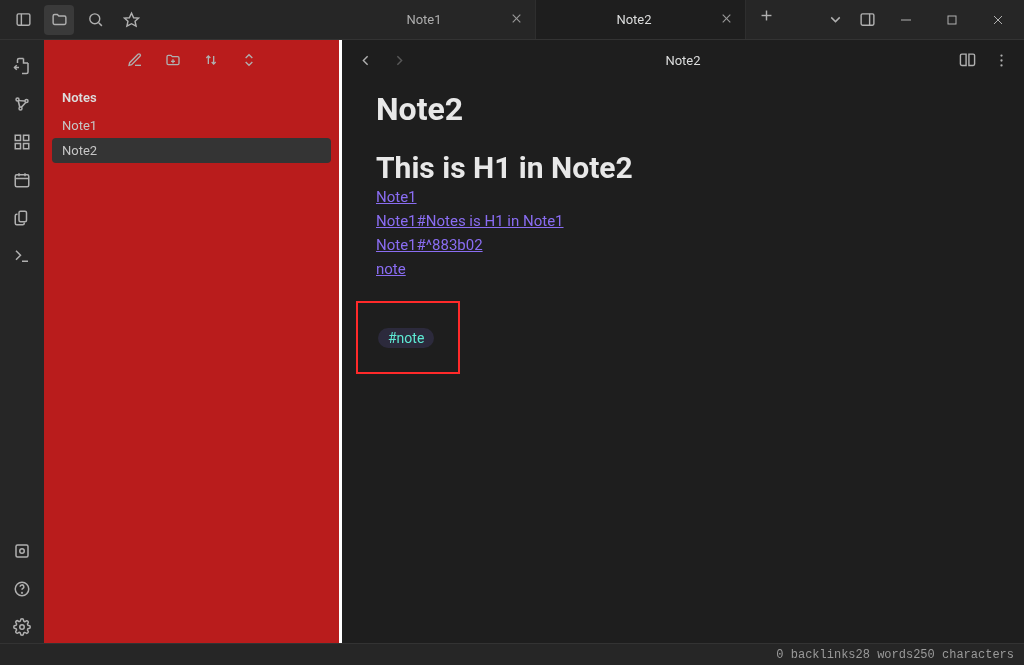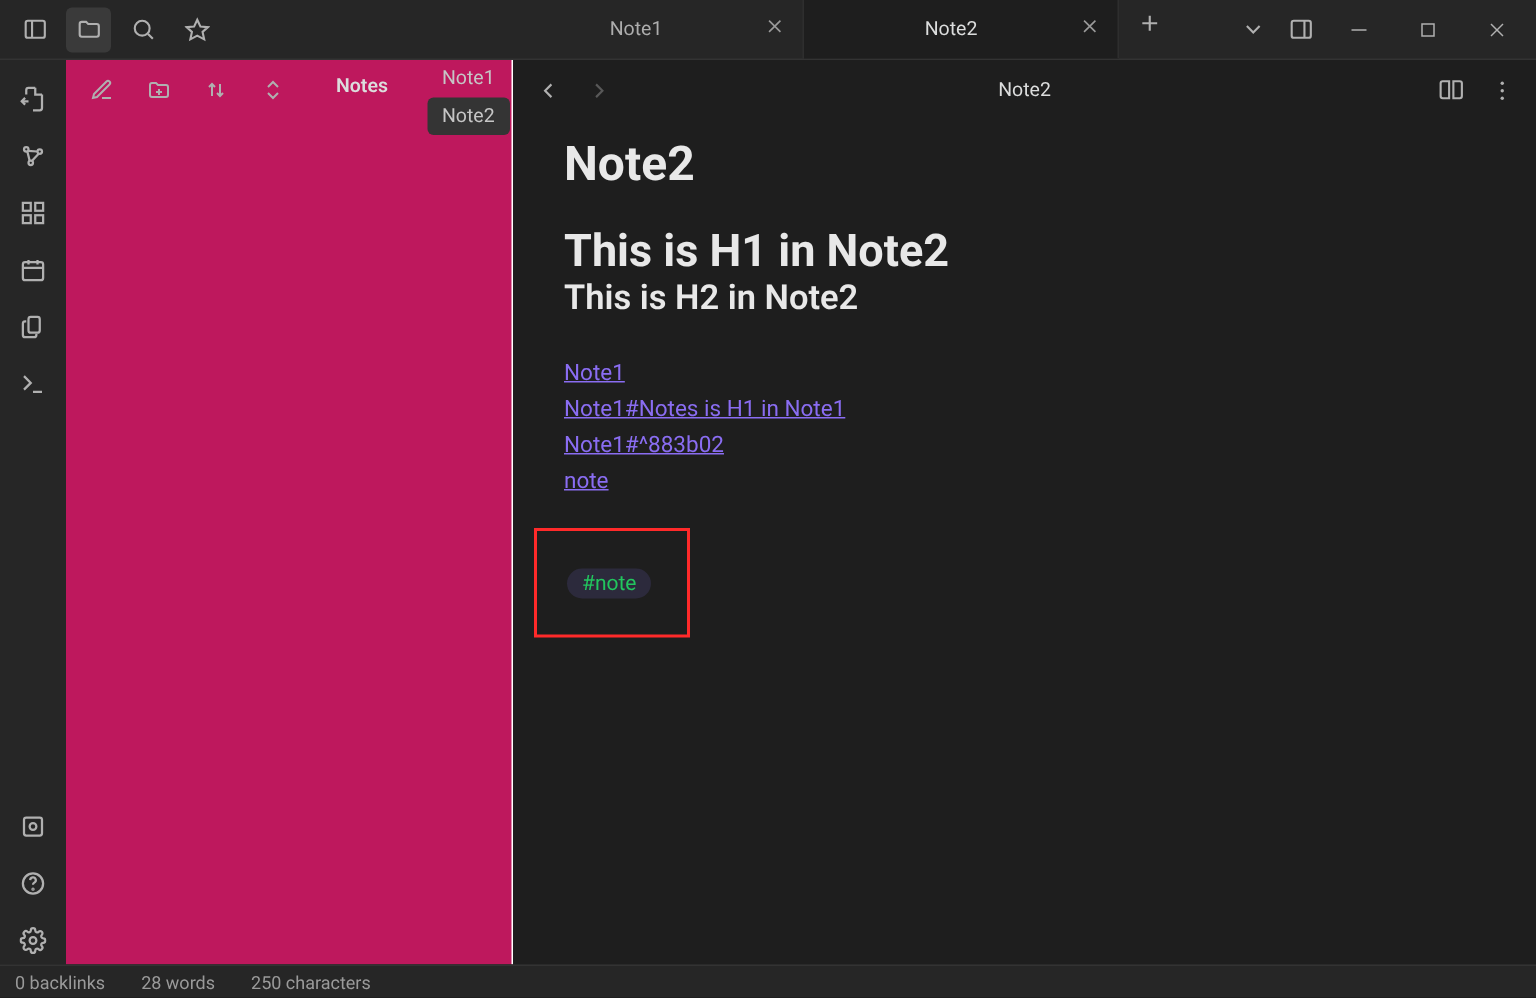--- a/index.html
+++ b/index.html
@@ -101,24 +101,24 @@
     padding-top: 10px;
     gap: 6px;
   }
   .ribbon .spacer { flex: 1; }
   .ribbon .icon-btn { width: 32px; height: 32px; }
   .ribbon .icon-btn svg { width: 18px; height: 18px; }
 
   
   .sidebar {
     width: 298px;
-    background: #be185d;
-    border-right: 1px solid #ffffff;
-    display: flex;
-    flex-direction: row;
+    background: #b91c1c;
+    border-right: 3px solid #ffffff;
+    display: flex;
+    flex-direction: column;
   }
   .sidebar-header {
     height: 40px;
     display: flex;
     align-items: center;
     justify-content: center;
     gap: 10px;
     padding: 0 10px;
   }
   .sidebar-header .icon-btn { width:28px; height:28px;}
@@ -197,42 +197,44 @@
     width: 104px;
     height: 73px;
     display: flex;
     align-items: center;
     padding-left: 20px;
     margin-top: 8px;
     margin-left: -20px;
   }
   .tag-pill {
     background: #2c2a3c;
-    color: #22c55e;
+    color: #5eead4;
     padding: 2px 10px;
     border-radius: 12px;
     font-size: 14px;
     cursor: pointer;
   }
 
   
   .statusbar {
     position: absolute;
     bottom: 0;
     left: 0;
     right: 0;
     height: 22px;
     background: #262626;
     display: flex;
-    align-items: center;
-    gap: 24px;
+    justify-content: flex-end;
+    align-items: center;
+    gap: 0;
     padding: 0 10px;
     font-size: 12px;
     color: #9a9a9a;
     border-top: 1px solid #333;
+    font-family: Liberation Mono, monospace;
   }
 </style>
 </head>
 <body>
 
 <div class="titlebar">
   <div class="titlebar-left">
     <div class="icon-btn">
       <svg viewBox="0 0 24 24" fill="none" stroke="currentColor" stroke-width="2">
           <rect x="3" y="4" width="18" height="16" rx="2"></rect>
@@ -454,21 +456,20 @@
               <circle cx="12" cy="12" r="1.6"></circle>
               <circle cx="12" cy="19" r="1.6"></circle>
             </svg>
         </div>
       </div>
     </div>
 
     <div class="content">
       <h1 class="note-title">Note2</h1>
       <h1 class="heading1">This is H1 in Note2</h1>
-      <h2>This is H2 in Note2</h2>
       <div class="links">
         <a>Note1</a>
         <a>Note1#Notes is H1 in Note1</a>
         <a>Note1#^883b02</a>
         <a>note</a>
       </div>
       <div class="highlight-box">
         <span class="tag-pill">#note</span>
       </div>
     </div>

